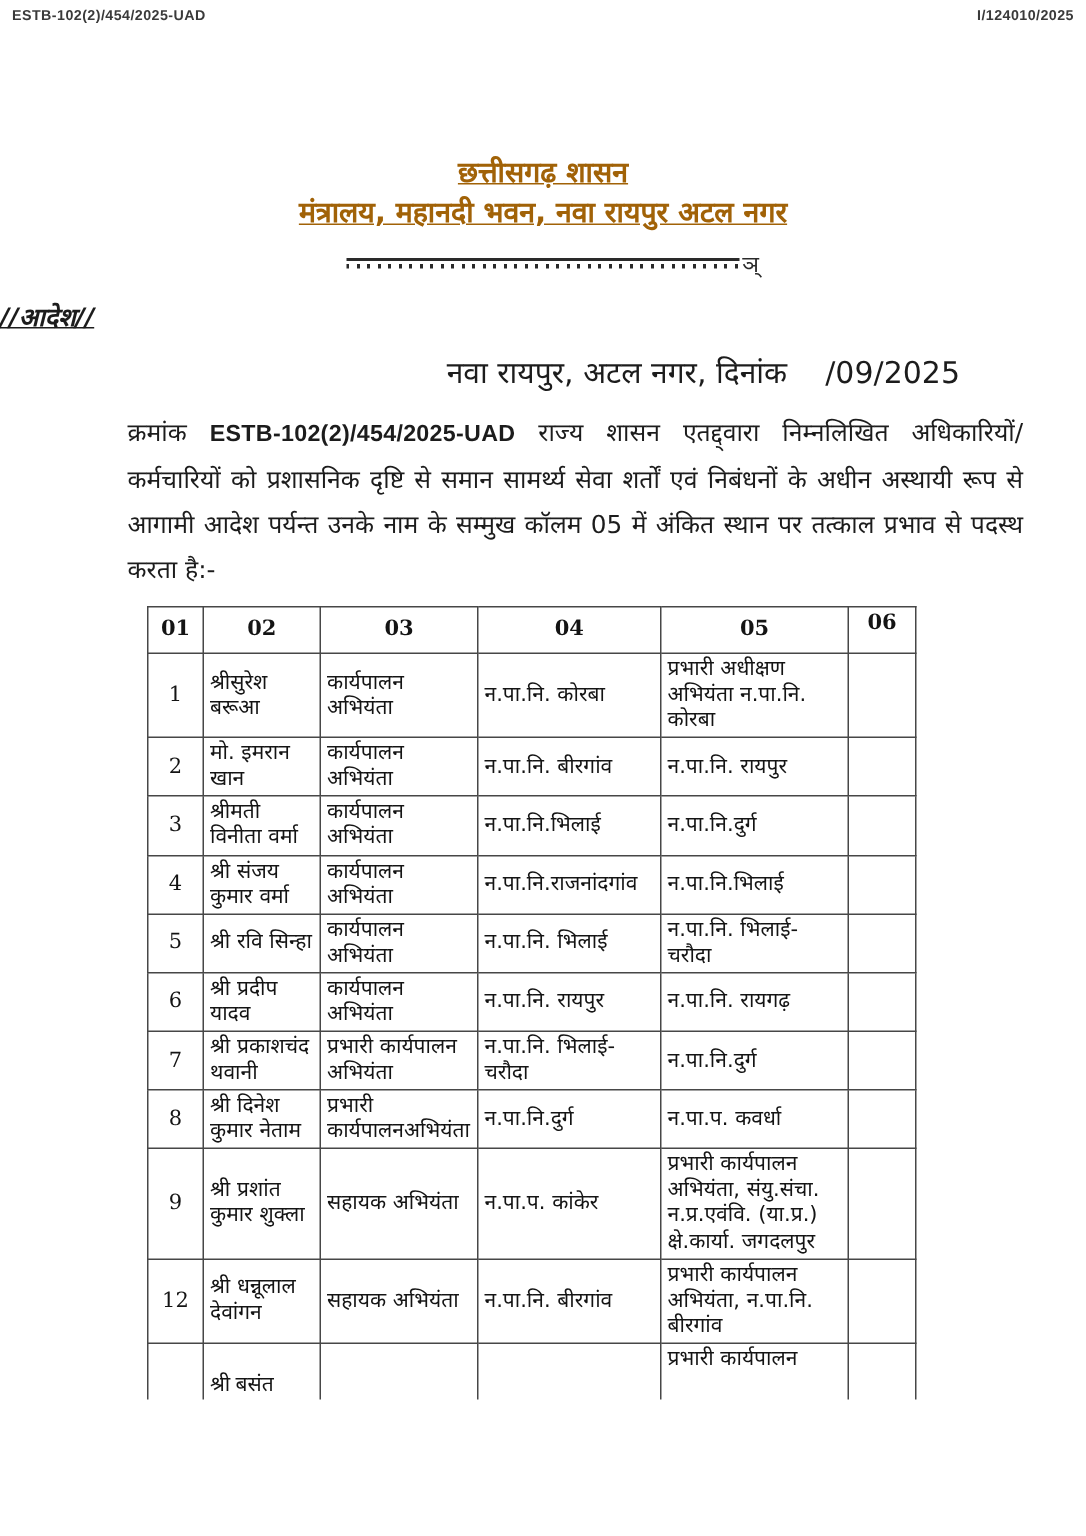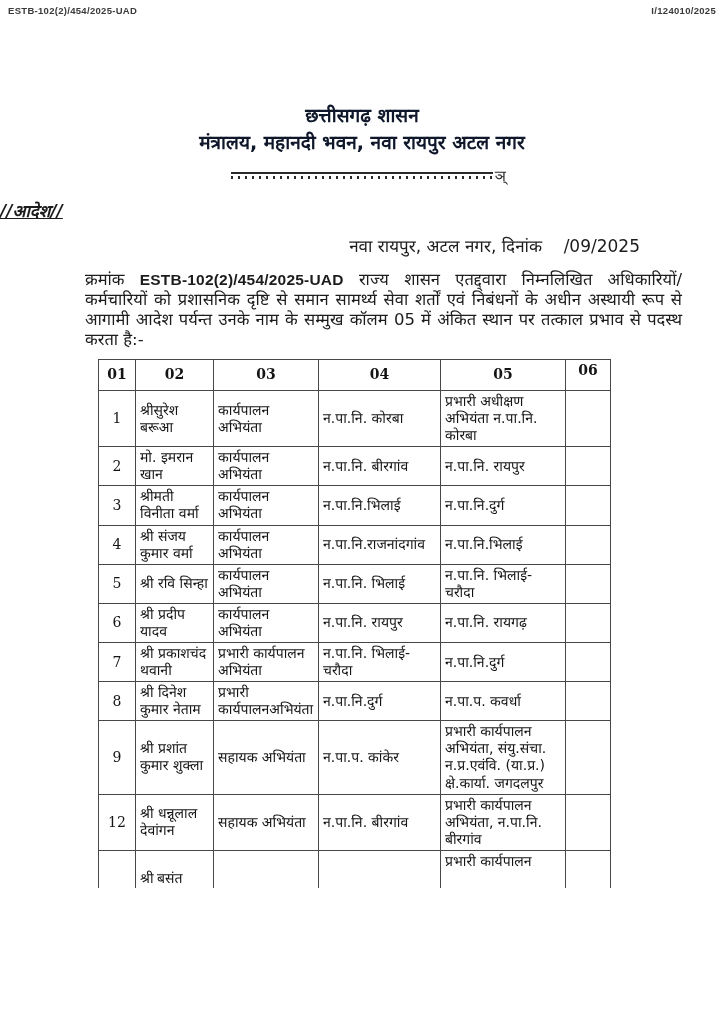--- a/index.html
+++ b/index.html
@@ -13,45 +13,46 @@
   .meta-row {
     display: flex; justify-content: space-between;
     padding: 5px 8px 0 8px;
     font-family: "Liberation Sans", sans-serif;
     font-size: 9.5px; font-weight: bold; color: #3a3a3a;
     letter-spacing: 0.3px;
   }
   .title-block {
     margin-top: 86px; text-align: center;
     font-weight: bold; font-size: 19px; line-height: 27px;
-    color: #0f172a;
+    color: #a16207;
+    text-decoration: underline;
   }
   .sep-wrap { display: flex; justify-content: center; margin-top: 16px; }
   .rule {
     position: relative; width: 262px; height: 7px;
     border-top: 2px solid #2a2a2a;
     background-image: repeating-linear-gradient(to right, #2a2a2a 0 2px, transparent 2px 7px);
     background-size: 100% 3px; background-position: 0 100%; background-repeat: no-repeat;
   }
   .rule .tail {
     position: absolute; right: -13px; top: -9px;
     font-size: 15px; color: #2a2a2a;
   }
   .order-heading {
     text-align: left; margin-top: 20px;
     font-size: 17px; font-weight: 600;
     text-decoration: underline; font-style: italic;
   }
   .date-line {
     margin: 12px 84px 0 85px; text-align: right;
-    font-size: 17px; white-space: pre;
+    font-size: 20px; white-space: pre;
   }
   .para {
     margin: 13px 42px 0 85px;
-    font-size: 16.5px; line-height: 20px;
+    font-size: 16.5px; line-height: 30px;
     text-align: justify;
   }
   .para b {
     font-family: "Liberation Sans", sans-serif;
     font-size: 15.5px; letter-spacing: 0.2px;
   }
   table.order-table {
     margin: 9px 0 0 98px;
     border-collapse: collapse; table-layout: fixed;
     width: 512px;

